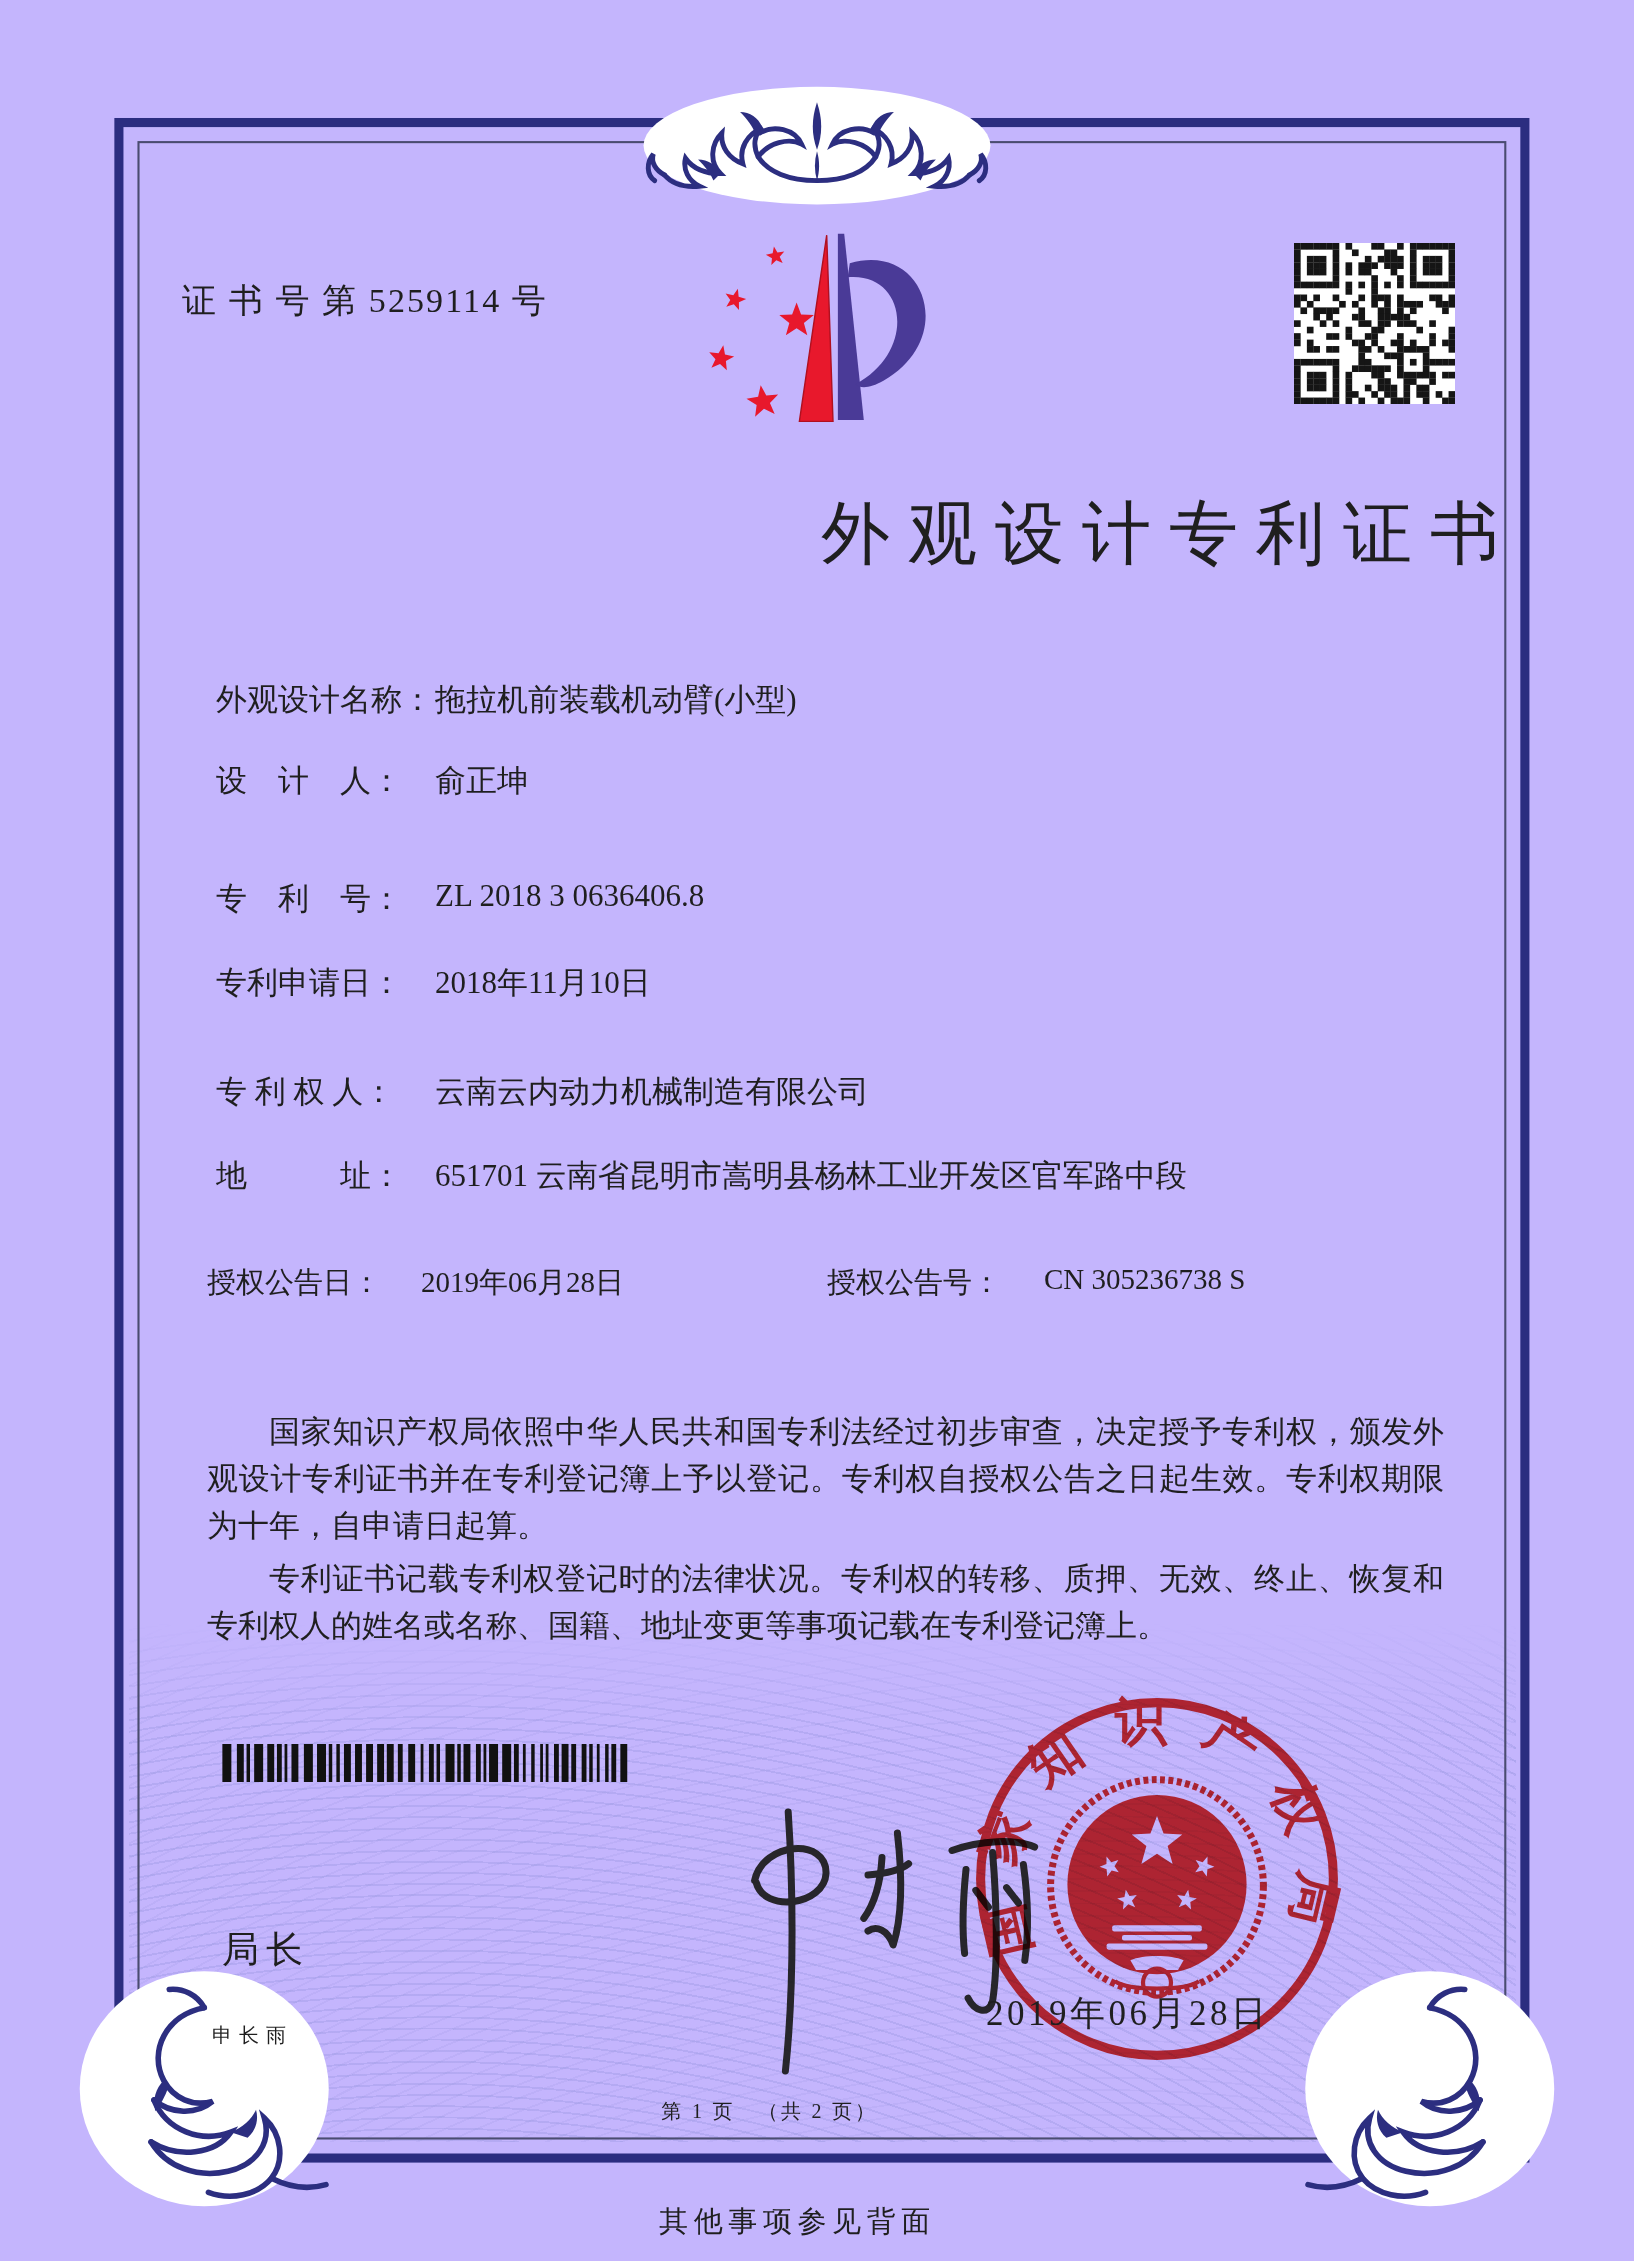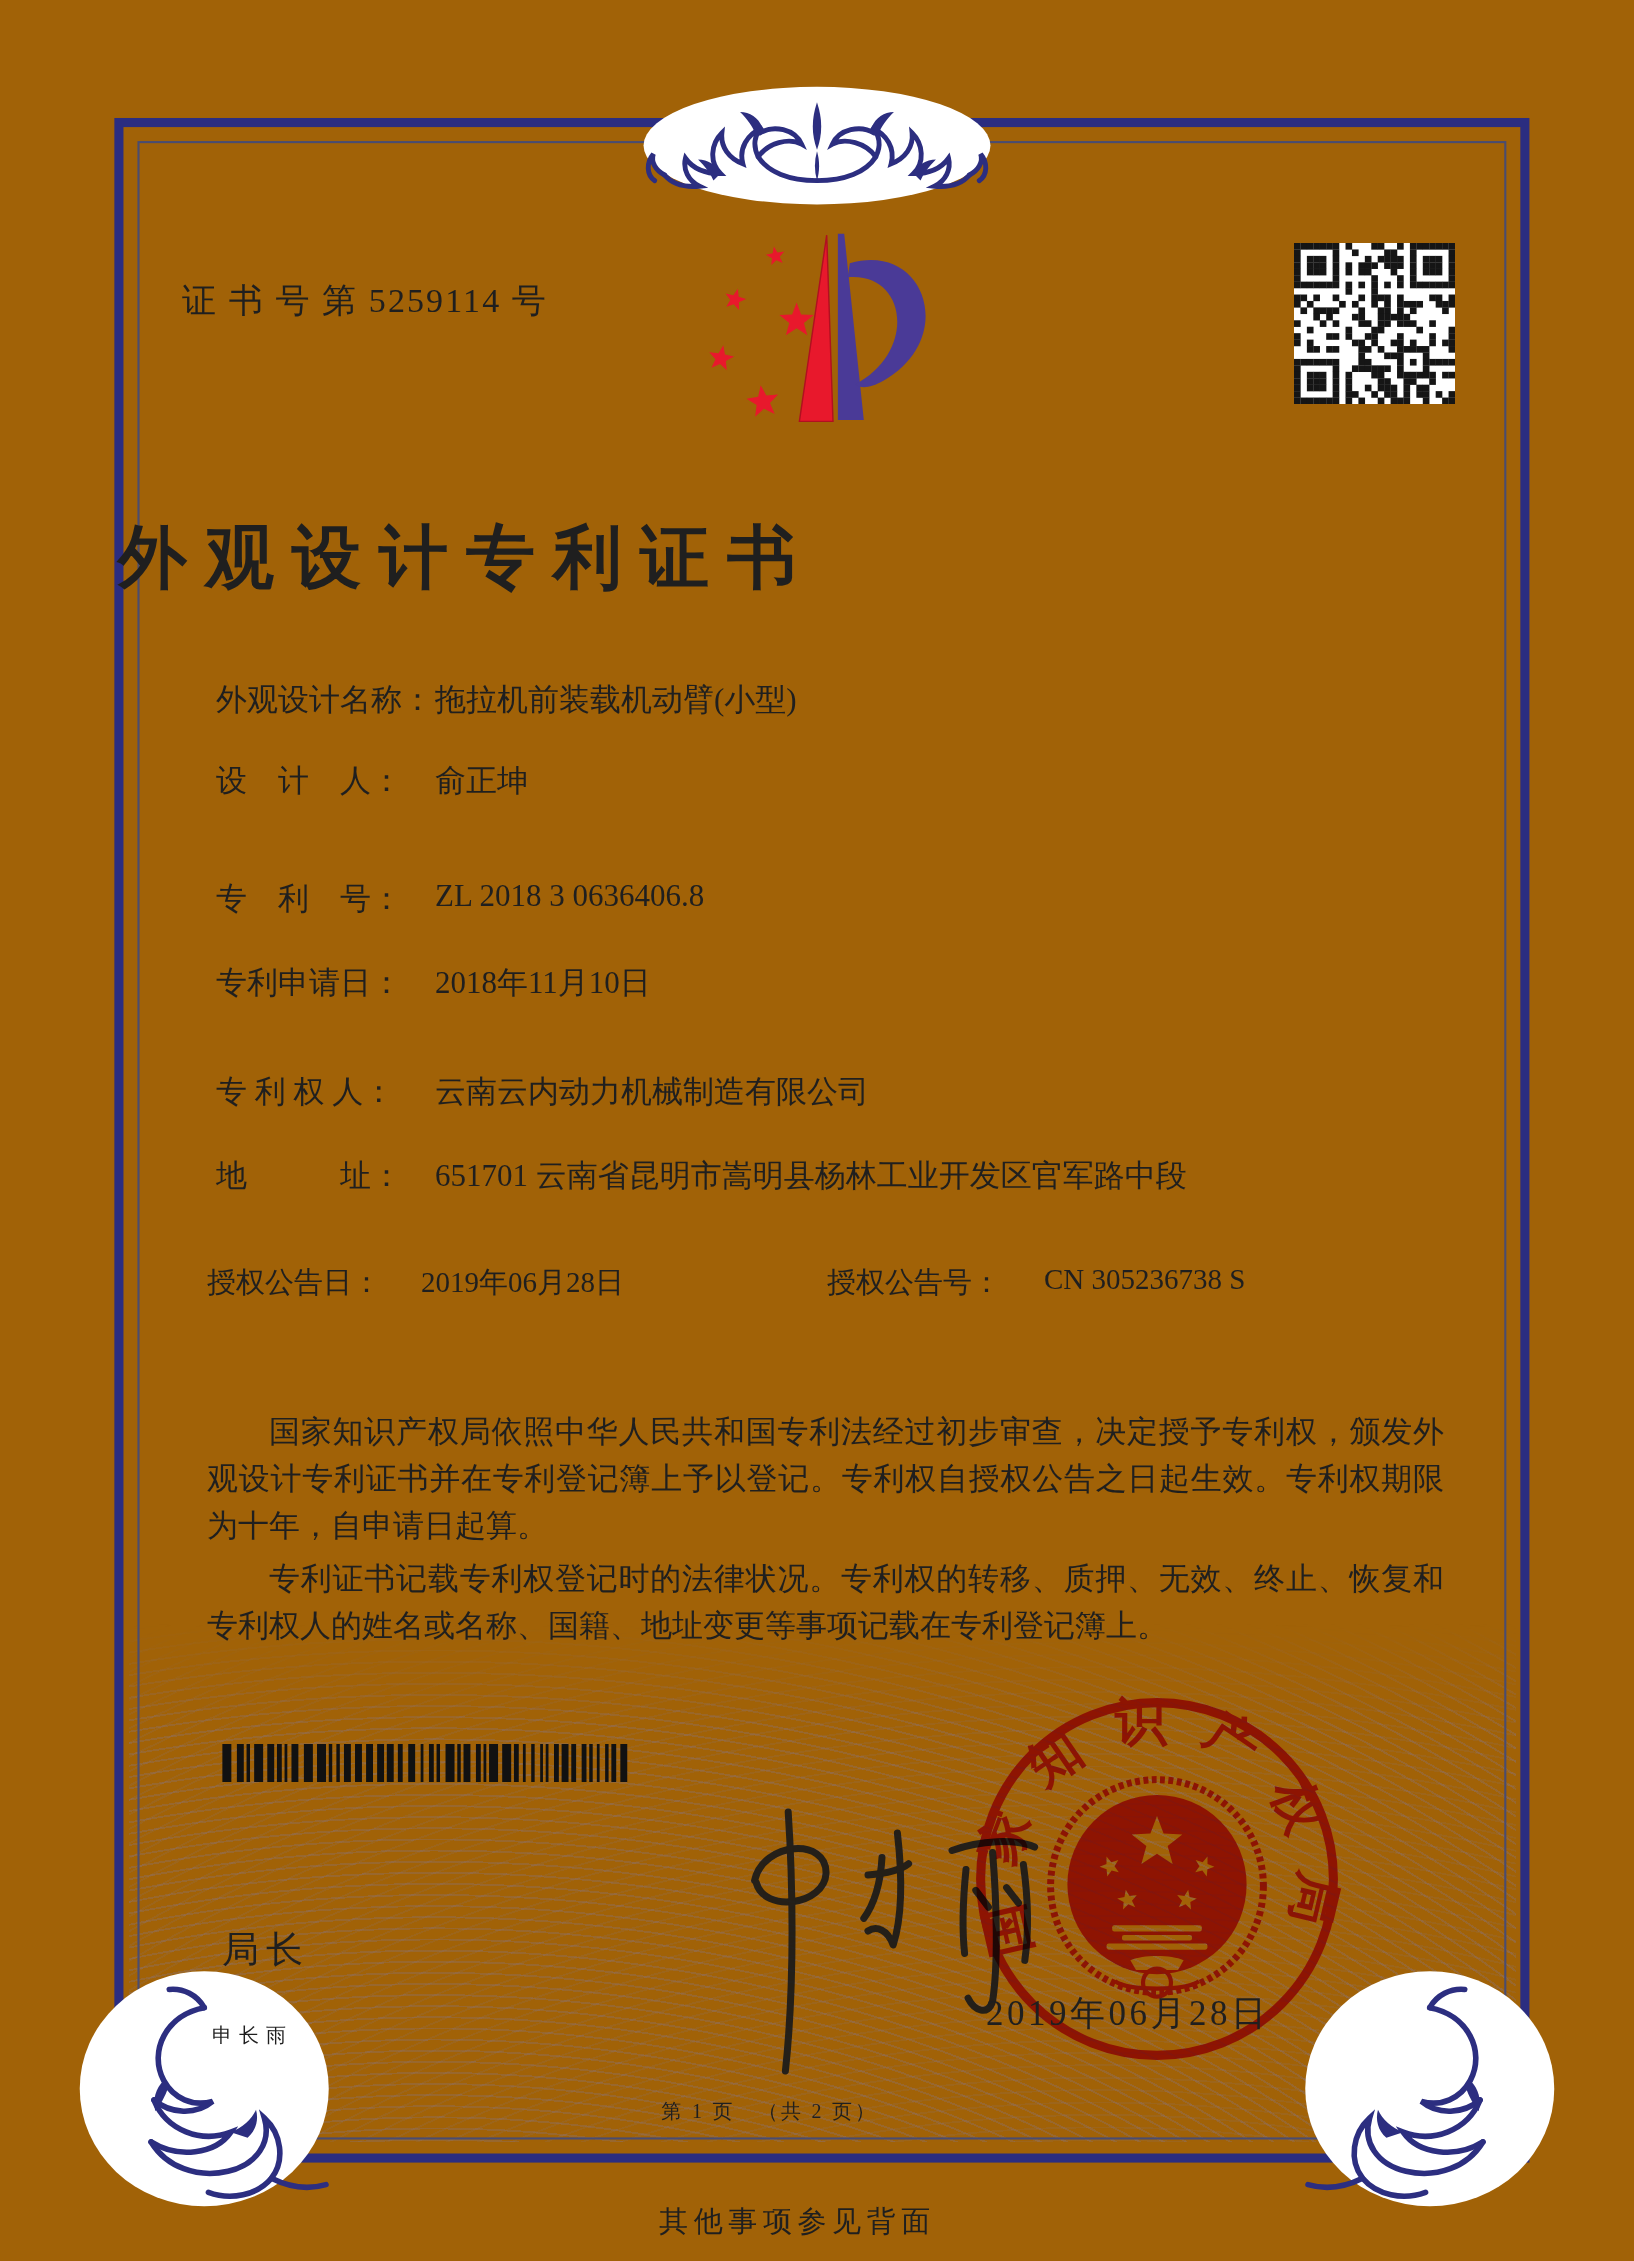--- a/index.html
+++ b/index.html
@@ -1,34 +1,34 @@
 <!DOCTYPE html>
 <html style="font-size:11.2px"><head>
 <meta charset="utf-8">
 <style>
   html,body{margin:0;padding:0;background:#ffffff;}
   .page{
     position:relative;width:1634px;height:2261px;overflow:hidden;
-    background:#a16207;color:#1f1f1f;
+    background:#c4b5fd;color:#1f1f1f;
     font-family:"Liberation Serif","DejaVu Serif",serif;
   }
   .abs{position:absolute;}
   
   .waves{
     left:129px;top:1623px;width:1387px;height:519px;z-index:1;
     background:
       repeating-radial-gradient(2379px 2099px at 22% 290%, rgba(255,255,255,0) 0 10.5px, rgba(122,128,204,0.20) 10.5px 12.6px),
       repeating-radial-gradient(2519px 2239px at 70% 320%, rgba(255,255,255,0) 0 12px, rgba(122,128,204,0.10) 12px 14px);
     -webkit-mask-image:linear-gradient(to bottom, rgba(0,0,0,0) 0, #000 105px);
     mask-image:linear-gradient(to bottom, rgba(0,0,0,0) 0, #000 105px);
   }
   .frame-svg{left:0;top:0;z-index:2;}
   .content{z-index:3;}
   .certno{left:182px;top:278px;font-size:34px;letter-spacing:2.1px;white-space:nowrap;}
-  .title{left:118px;top:512px;width:1399px;text-align:left;font-size:69px;font-weight:bold;letter-spacing:18px;white-space:nowrap;}
+  .title{left:118px;top:488px;width:1399px;text-align:right;font-size:69px;font-weight:normal;letter-spacing:18px;white-space:nowrap;}
   .frow{left:207px;width:1329px;height:42px;font-size:31px;white-space:nowrap;}
   .frow .flab{position:absolute;left:0;top:0;margin-left:9px;}
   .frow .fval{position:absolute;left:228px;top:0;}
   .grow{left:207px;width:1329px;height:42px;font-size:29px;white-space:nowrap;}
   .grow span{position:absolute;top:0;}
   .paras{left:207px;top:1408px;width:1237px;font-size:31px;line-height:1.52;text-align:justify;z-index:3;}
   .paras p{margin:0 0 5.6px 0;text-indent:2em;}
   .barcode-wrap{left:220px;top:1744px;z-index:3;}
   .signer-title{left:222px;top:1925px;font-size:37px;letter-spacing:7px;z-index:3;}
   .signer-name{left:212px;top:2022px;font-size:20px;letter-spacing:7px;z-index:3;}

